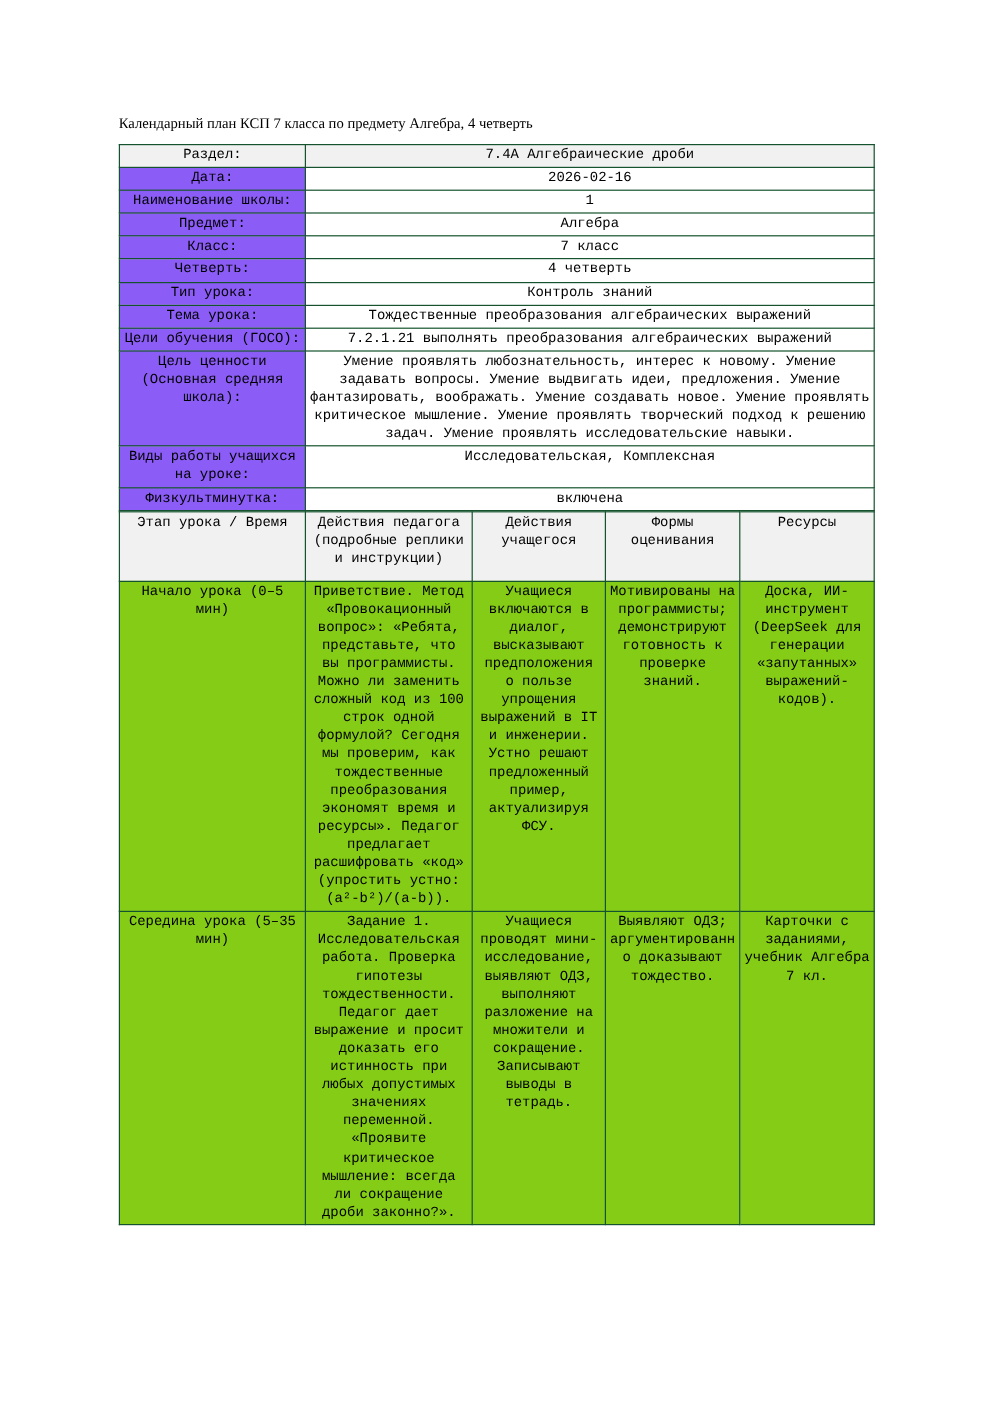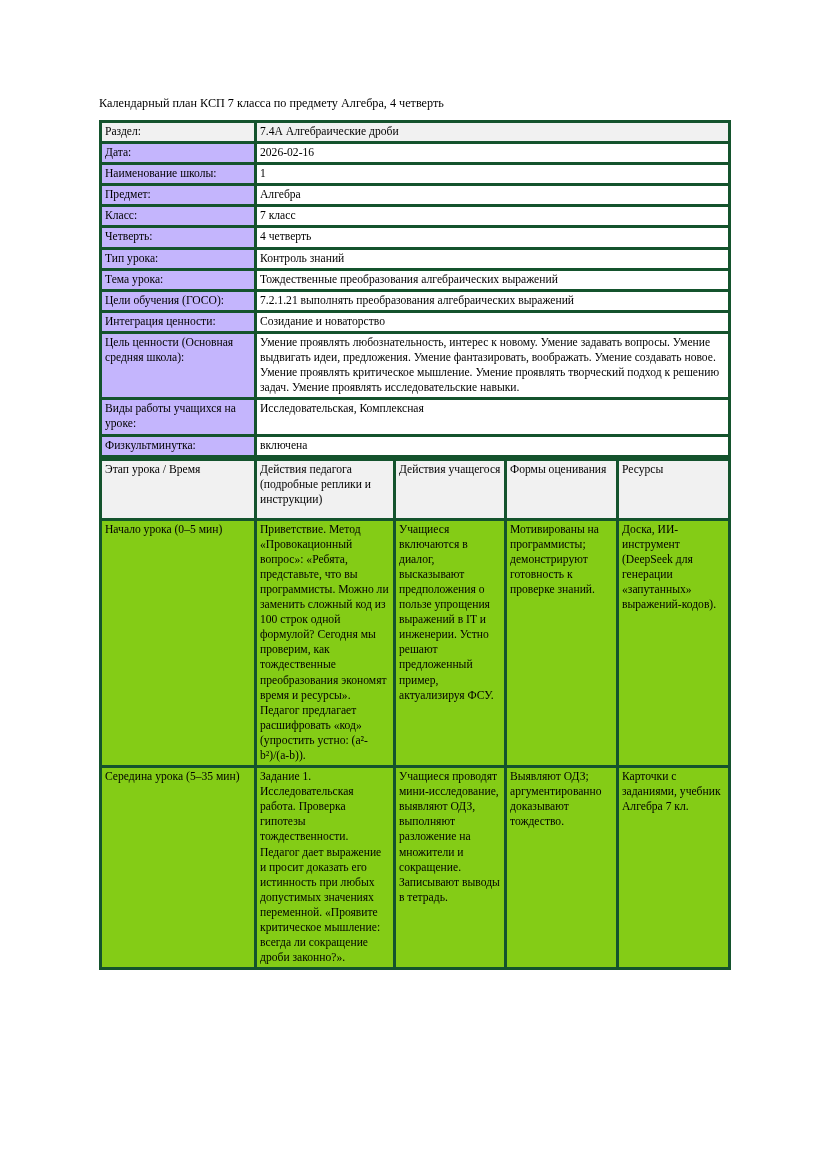--- a/index.html
+++ b/index.html
@@ -29,33 +29,34 @@
     white-space: nowrap;
   }
   table {
     border-collapse: collapse;
     table-layout: fixed;
     width: 629px;
     font-size: 11.6px;
     line-height: 15.1px;
   }
   table td, table th {
-    border: 3px solid #14532d;
+    border: 1px solid #14532d;
     vertical-align: top;
     padding: 1px 3px 2px 3px;
-    text-align: left;
+    text-align: center;
     font-weight: normal;
     word-wrap: break-word;
     overflow-wrap: break-word;
     hyphens: none;
+    font-family: Liberation Mono, monospace;
   }
   
   .info-table col.c-label { width: 155px; }
   .info-table col.c-value { width: 474px; }
-  .info-table td.label { background: #c4b5fd; }
+  .info-table td.label { background: #8b5cf6; }
   .info-table td.value { background: #ffffff; }
   .info-table tr.first td { background: #f1f1f1; }
 
   .section-label {
     font-size: 12.2px;
     line-height: 16px;
     margin: 3px 0 5px 1px;
   }
 
   
@@ -116,24 +117,20 @@
       </tr>
       <tr>
         <td class="label">Тема урока:</td>
         <td class="value">Тождественные преобразования алгебраических выражений</td>
       </tr>
       <tr>
         <td class="label">Цели обучения (ГОСО):</td>
         <td class="value">7.2.1.21 выполнять преобразования алгебраических выражений</td>
       </tr>
       <tr>
-        <td class="label">Интеграция ценности:</td>
-        <td class="value">Созидание и новаторство</td>
-      </tr>
-      <tr>
         <td class="label">Цель ценности (Основная средняя школа):</td>
         <td class="value">Умение проявлять любознательность, интерес к новому. Умение задавать вопросы. Умение выдвигать идеи, предложения. Умение фантазировать, воображать. Умение создавать новое. Умение проявлять критическое мышление. Умение проявлять творческий подход к решению задач. Умение проявлять исследовательские навыки.</td>
       </tr>
       <tr>
         <td class="label">Виды работы учащихся на уроке:</td>
         <td class="value">Исследовательская, Комплексная</td>
       </tr>
       <tr>
         <td class="label">Физкультминутка:</td>
         <td class="value">включена</td>

